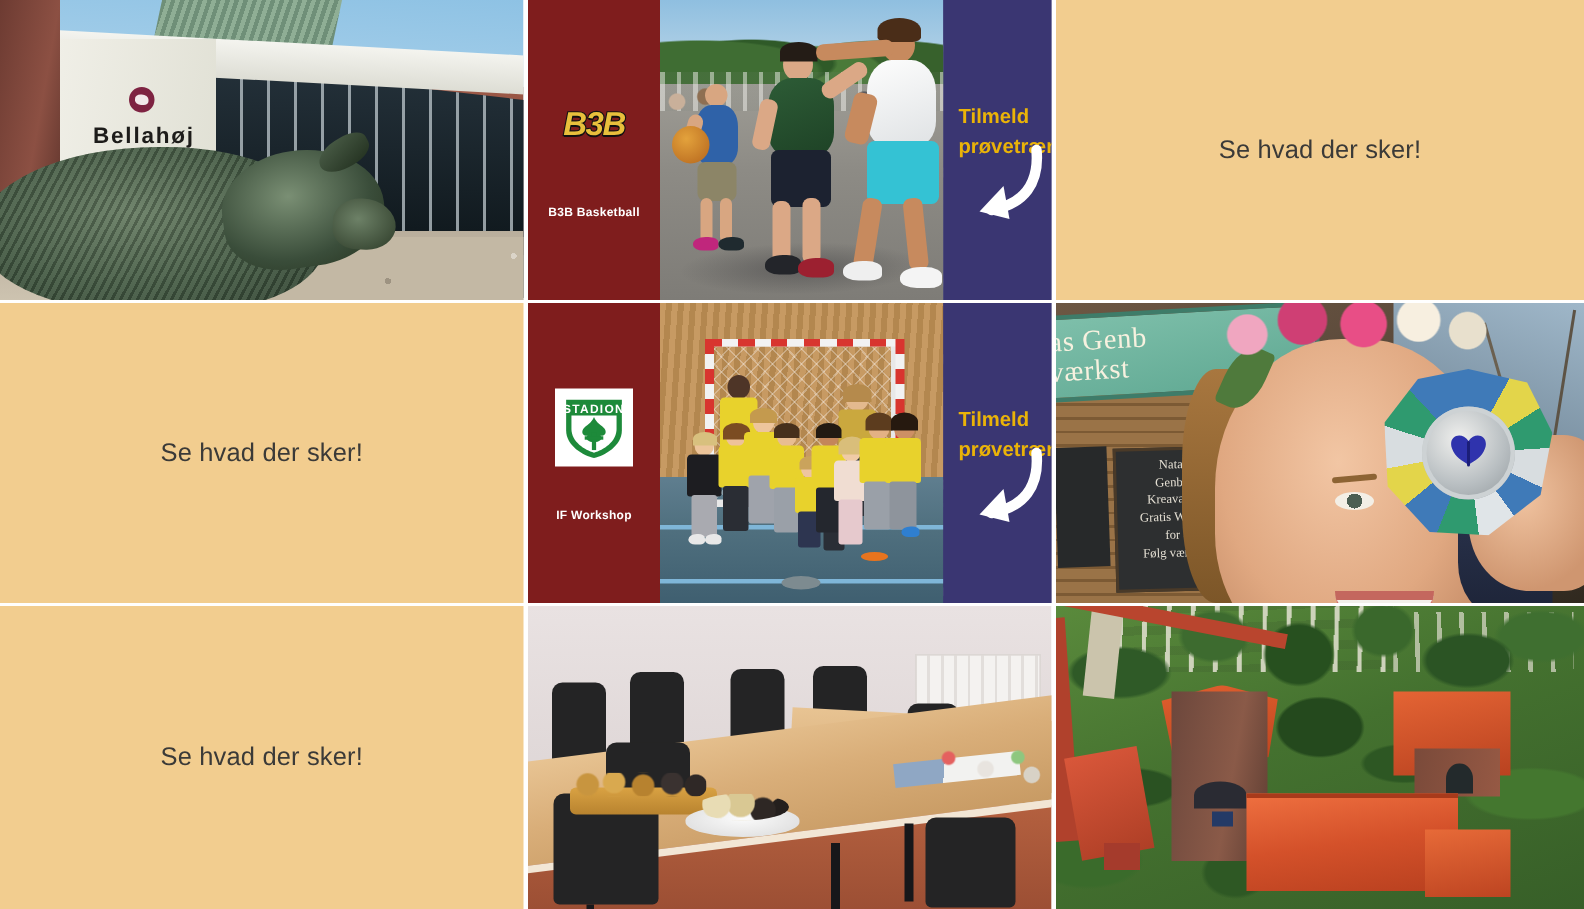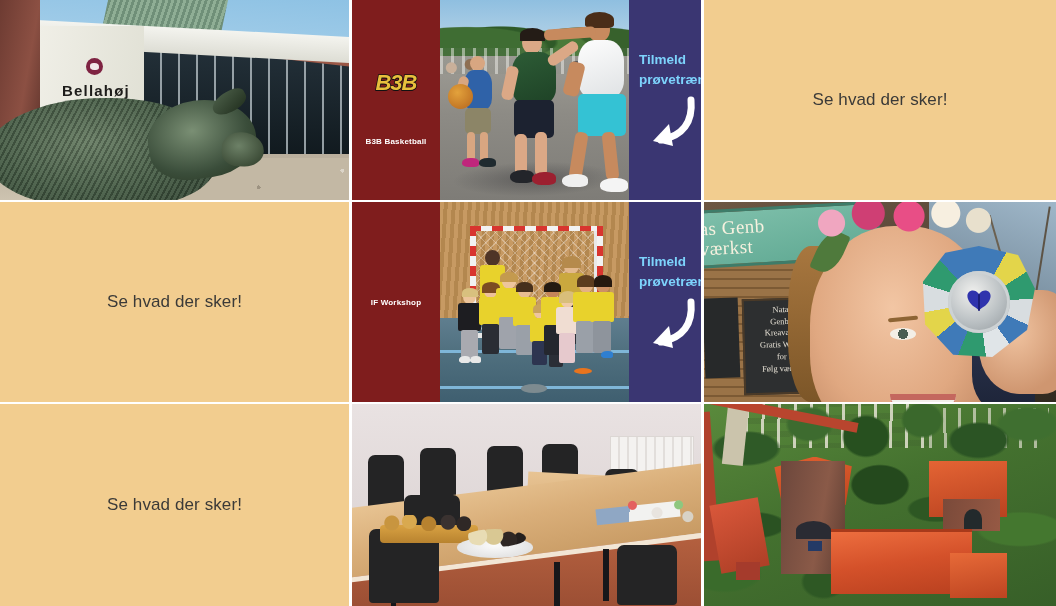--- a/index.html
+++ b/index.html
@@ -111,23 +111,23 @@
     width: 72px;
     flex: 0 0 72px;
     background: #3a3672;
     position: relative;
     z-index: 2;
     padding-left: 6px;
     box-sizing: border-box;
   }
   .promo-cta {
     position: absolute;
-    top: 50px;
+    top: 68px;
     left: 10px;
-    color: #7dd3fc;
+    color: #eab308;
     font-size: 13.5px;
     font-weight: 700;
     line-height: 1.45;
     white-space: nowrap;
   }
   .promo-arrow {
     position: absolute;
     top: 96px;
     left: 10px;
     width: 60px;
@@ -742,20 +742,33 @@
   </div>
 
   <div class="cell placeholder">
     <span class="placeholder-text">Se hvad der sker!</span>
   </div>
 
   <div class="cell promo">
     <div class="promo-wm"></div>
 
     <div class="promo-left">
+      <div class="promo-logo-wrap">
+        <div class="shield-box">
+          <svg viewBox="0 0 52 52" width="46" height="46">
+            <path d="M5 5 H47 V28 C47 40 34 47 26 49 C18 47 5 40 5 28 Z" fill="#1d8a3a"></path>
+            <path d="M9 9 H43 V27 C43 37 33 43 26 45 C19 43 9 37 9 27 Z" fill="#ffffff"></path>
+            <path d="M7 7 H45 V17 H7 Z" fill="#1d8a3a"></path>
+            <text x="26" y="15" font-family="Liberation Sans, sans-serif" font-size="9" font-weight="bold" fill="#ffffff" text-anchor="middle" letter-spacing="1">STADION</text>
+            <path d="M26 18 C24 23 20 24 18 27 C16 30 18 33 21 32 C19 35 22 37 26 37 C30 37 33 35 31 32 C34 33 36 30 34 27 C32 24 28 23 26 18 Z" fill="#1d8a3a"></path>
+            <rect x="24.4" y="30" width="3.2" height="13" fill="#1d8a3a"></rect>
+            <rect x="19" y="32.6" width="14" height="2.6" fill="#1d8a3a"></rect>
+          </svg>
+        </div>
+      </div>
       <div class="promo-club">IF Workshop</div>
     </div>
 
     <div class="promo-photo">
       <div class="p-hb-wall"></div>
       <div class="p-hb-floor"></div>
       <div class="p-hb-goal"></div>
       <div class="p-hb-post" style="left:16%;"></div>
       <div class="p-hb-post" style="left:83%;"></div>
       <div class="p-hb-line" style="top:74%;"></div>

